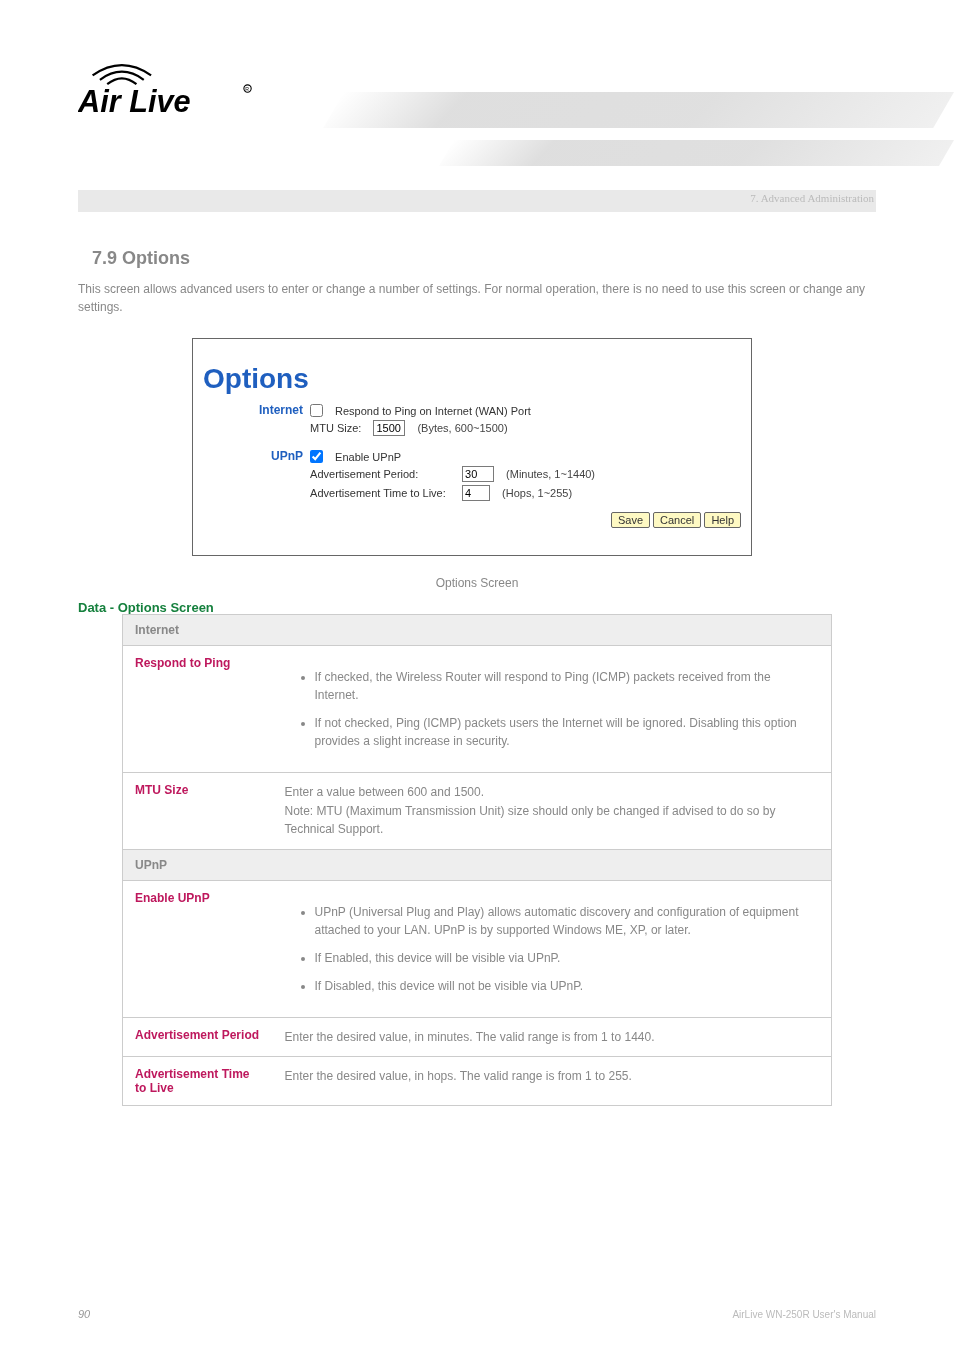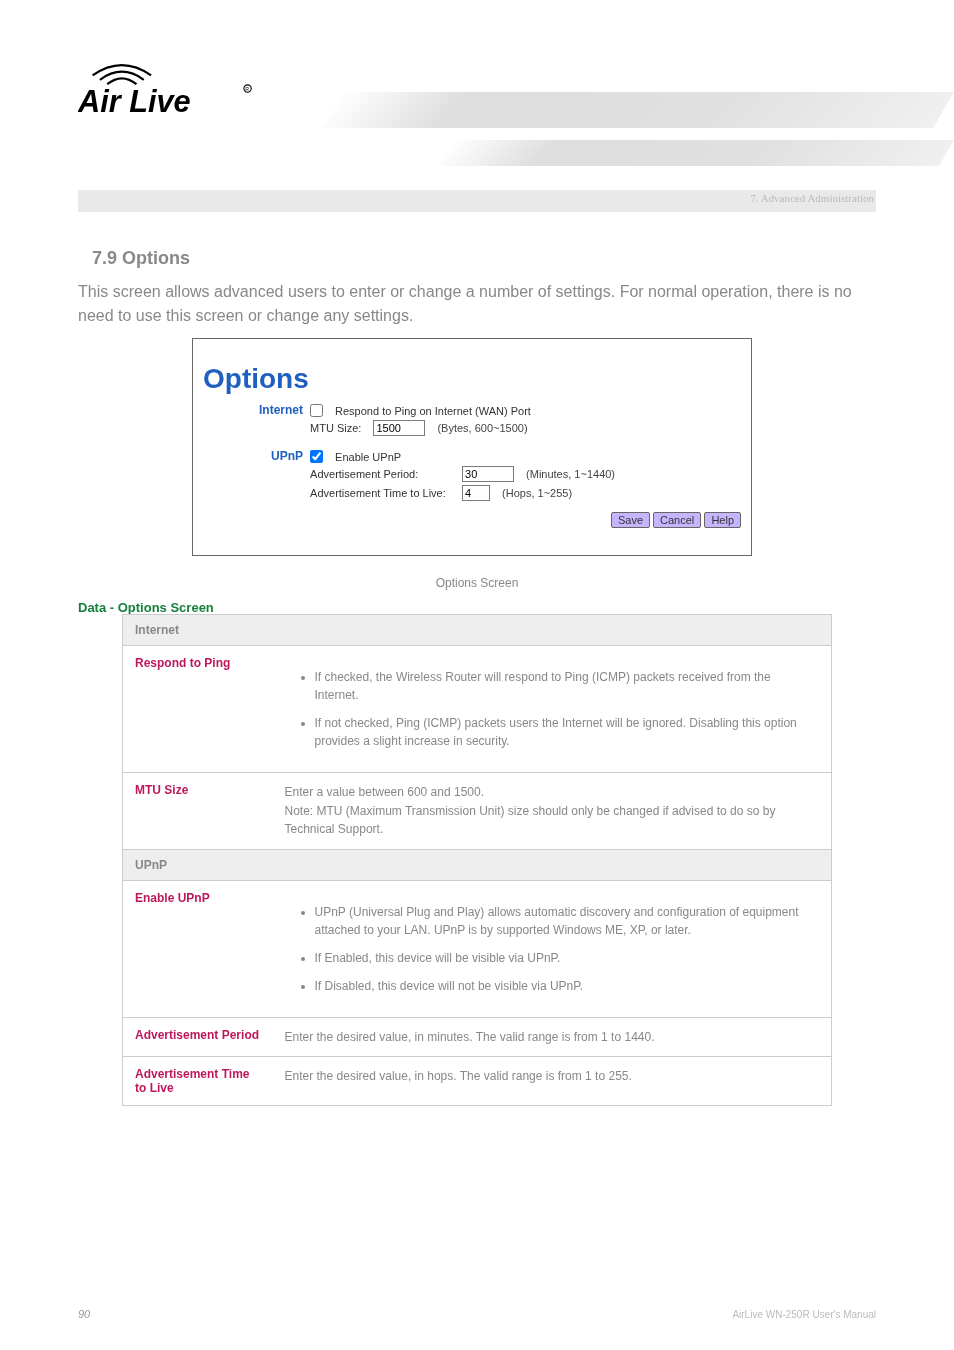--- a/index.html
+++ b/index.html
@@ -15,33 +15,33 @@
     background: linear-gradient(110deg, rgba(200,200,200,0) 0%, rgba(190,190,190,0.5) 20%, rgba(220,220,220,0.9) 60%, rgba(240,240,240,1) 100%);
     transform: skewX(-30deg); transform-origin: top left; }
   .gradbar2 { position: absolute; right: 0; top: 140px; width: 500px; height: 26px;
     background: linear-gradient(110deg, rgba(200,200,200,0) 0%, rgba(190,190,190,0.5) 20%, rgba(220,220,220,0.9) 60%, rgba(240,240,240,1) 100%);
     transform: skewX(-30deg); transform-origin: top left; }
 
   .chapter-band { position: absolute; left: 78px; top: 190px; width: 798px; height: 22px; background: #e9e9e9; }
   .chapter-text { position: absolute; right: 80px; top: 192px; font-size: 11px; color: #bbb; text-align: right; font-family: Liberation Serif, serif; }
 
   .section-title { position: absolute; left: 92px; top: 248px; font-size: 18px; font-weight: bold; color: #888; }
-  .section-desc  { position: absolute; left: 78px; top: 280px; font-size: 16px; color: #888; line-height: 1.5; width: 798px; }
+  .section-desc  { position: absolute; left: 78px; top: 280px; font-size: 12px; color: #888; line-height: 1.5; width: 798px; }
 
   
   .panel { position: absolute; left: 192px; top: 338px; width: 560px; height: 218px; border: 1px solid #666; background: #fff; padding: 24px 10px 8px 10px; font-size: 11px; color: #333; }
   .panel-title { font-size: 28px; font-weight: bold; color: #1f5fbf; font-family: Arial, sans-serif; margin-bottom: 6px; }
   .row-group-label { color: #1f5fbf; font-weight: bold; font-size: 12px; text-align: right; width: 100px; display: inline-block; vertical-align: top; padding-top: 2px; }
   .row-body { display: inline-block; vertical-align: top; width: 420px; margin-left: 4px; }
   .fieldrow { margin: 3px 0; display: flex; align-items: center; gap: 12px; font-size: 11px; color: #333; }
   .chk { width: 13px; height: 13px; }
-  .numin { width: 52px; height: 16px; font-size: 11px; border: 1px solid #7a7a7a; padding: 0 2px; }
+  .numin { width: 32px; height: 16px; font-size: 11px; border: 1px solid #7a7a7a; padding: 0 2px; }
   .hint { font-size: 11px; color: #444; }
   .btnrow { text-align: right; margin-top: 8px; }
-  .btn { display: inline-block; border: 1px solid #666; background: #c4b5fd; font-size: 11px; padding: 1px 6px; border-radius: 2px; cursor: pointer; }
+  .btn { display: inline-block; border: 1px solid #666; background: #fef9c3; font-size: 11px; padding: 1px 6px; border-radius: 2px; cursor: pointer; }
 
   .figcap { position: absolute; left: 78px; top: 576px; width: 798px; text-align: center; font-size: 12px; color: #888; }
 
   
   .datatable { position: absolute; left: 122px; top: 614px; width: 710px; border: 1px solid #ccc; font-size: 12px; color: #888; border-collapse: collapse; }
   .datatable td, .datatable th { border-top: 1px solid #ccc; border-bottom: 1px solid #ccc; vertical-align: top; padding: 10px 12px; }
   .datatable th.sectionhdr { background: #eee; font-weight: bold; color: #888; text-align: left; padding: 8px 12px; }
   .datatable td.label { width: 150px; font-weight: bold; color: #be185d; }
   .datatable ul { margin: 12px; padding-left: 18px; }
   .datatable li { margin: 2px 0 10px 0; line-height: 1.5; }

